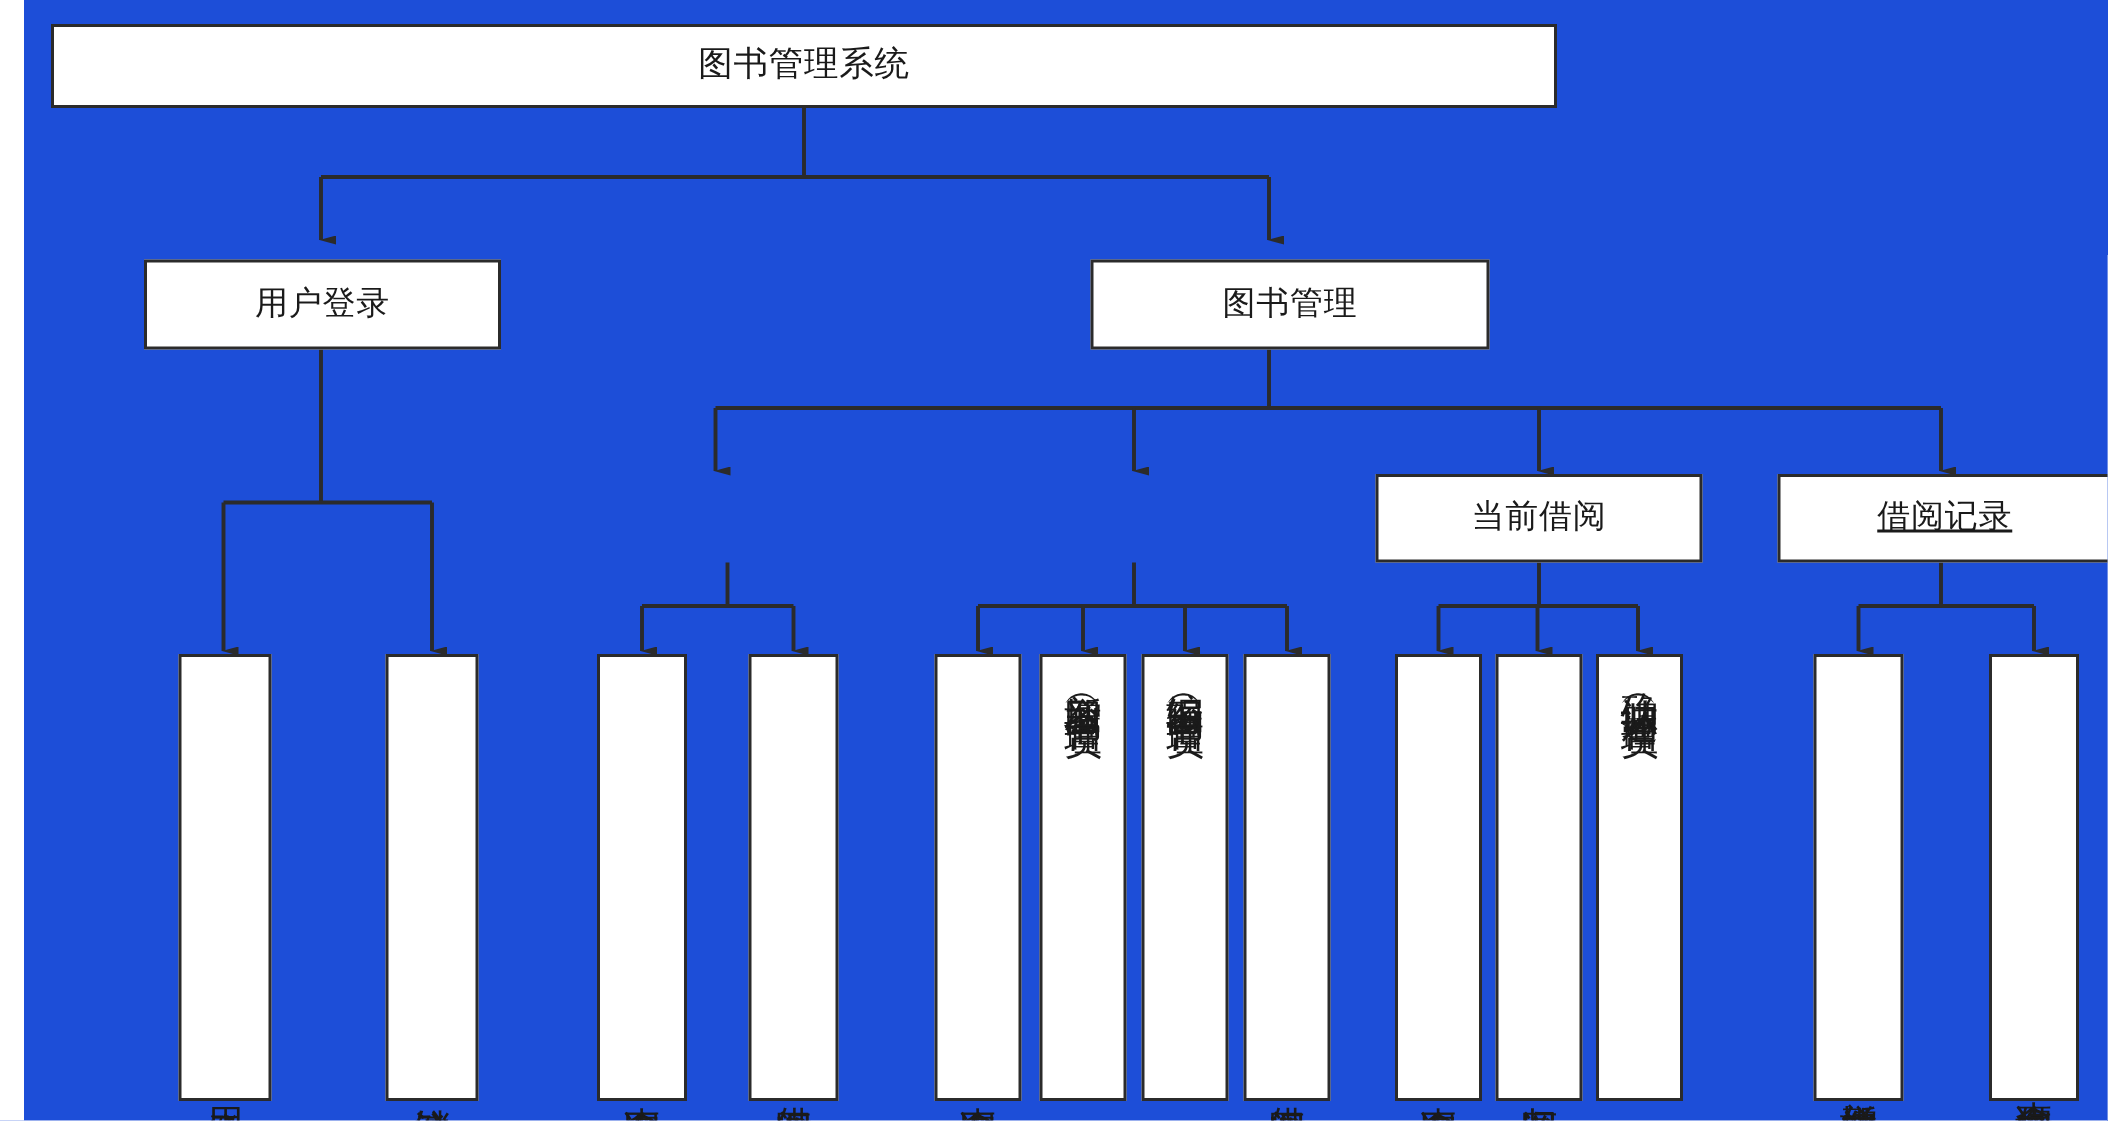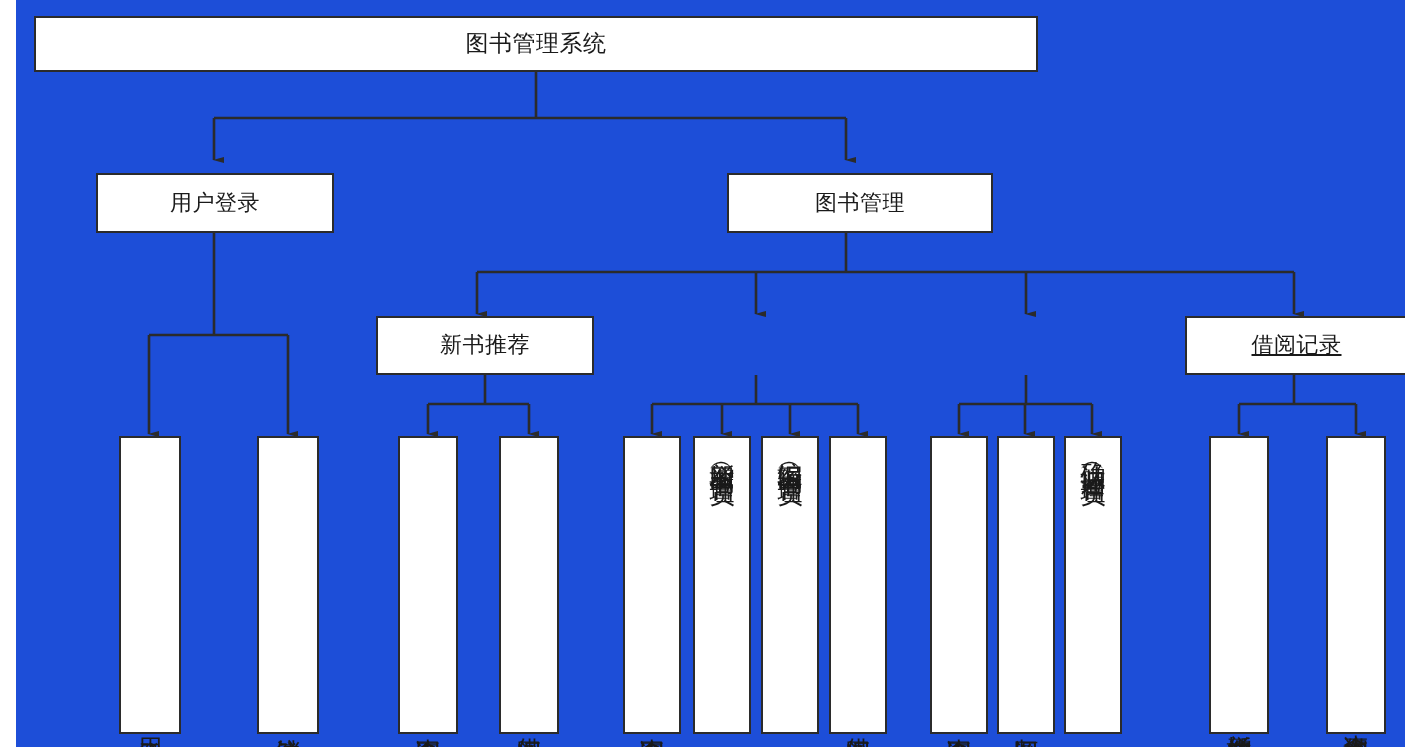--- a/index.html
+++ b/index.html
@@ -145,22 +145,22 @@
     <span class="label">图书管理系统</span>
   </div>
 
   <div class="node horiz" style="left:80px; top:173px; width:238px; height:60px;">
     <span class="label">用户登录</span>
   </div>
   <div class="node horiz" style="left:711px; top:173px; width:266px; height:60px;">
     <span class="label">图书管理</span>
   </div>
 
-  <div class="node horiz" style="left:360px; top:316px; width:218px; height:59px;">
-    <span class="label">新书推荐</span>
+  <div class="node horiz" style="left:901px; top:316px; width:218px; height:59px;">
+    <span class="label">当前借阅</span>
   </div>
   <div class="node horiz" style="left:1169px; top:316px; width:223px; height:59px;text-decoration:underline;">
     <span class="label">借阅记录</span>
   </div>
 
   <div class="node vert" style="left:103px; top:436px; width:62px; height:298px;">
     <span class="label">用户登录</span>
   </div>
   <div class="node vert" style="left:241px; top:436px; width:62px; height:298px;">
     <span class="label">注销登录</span>

